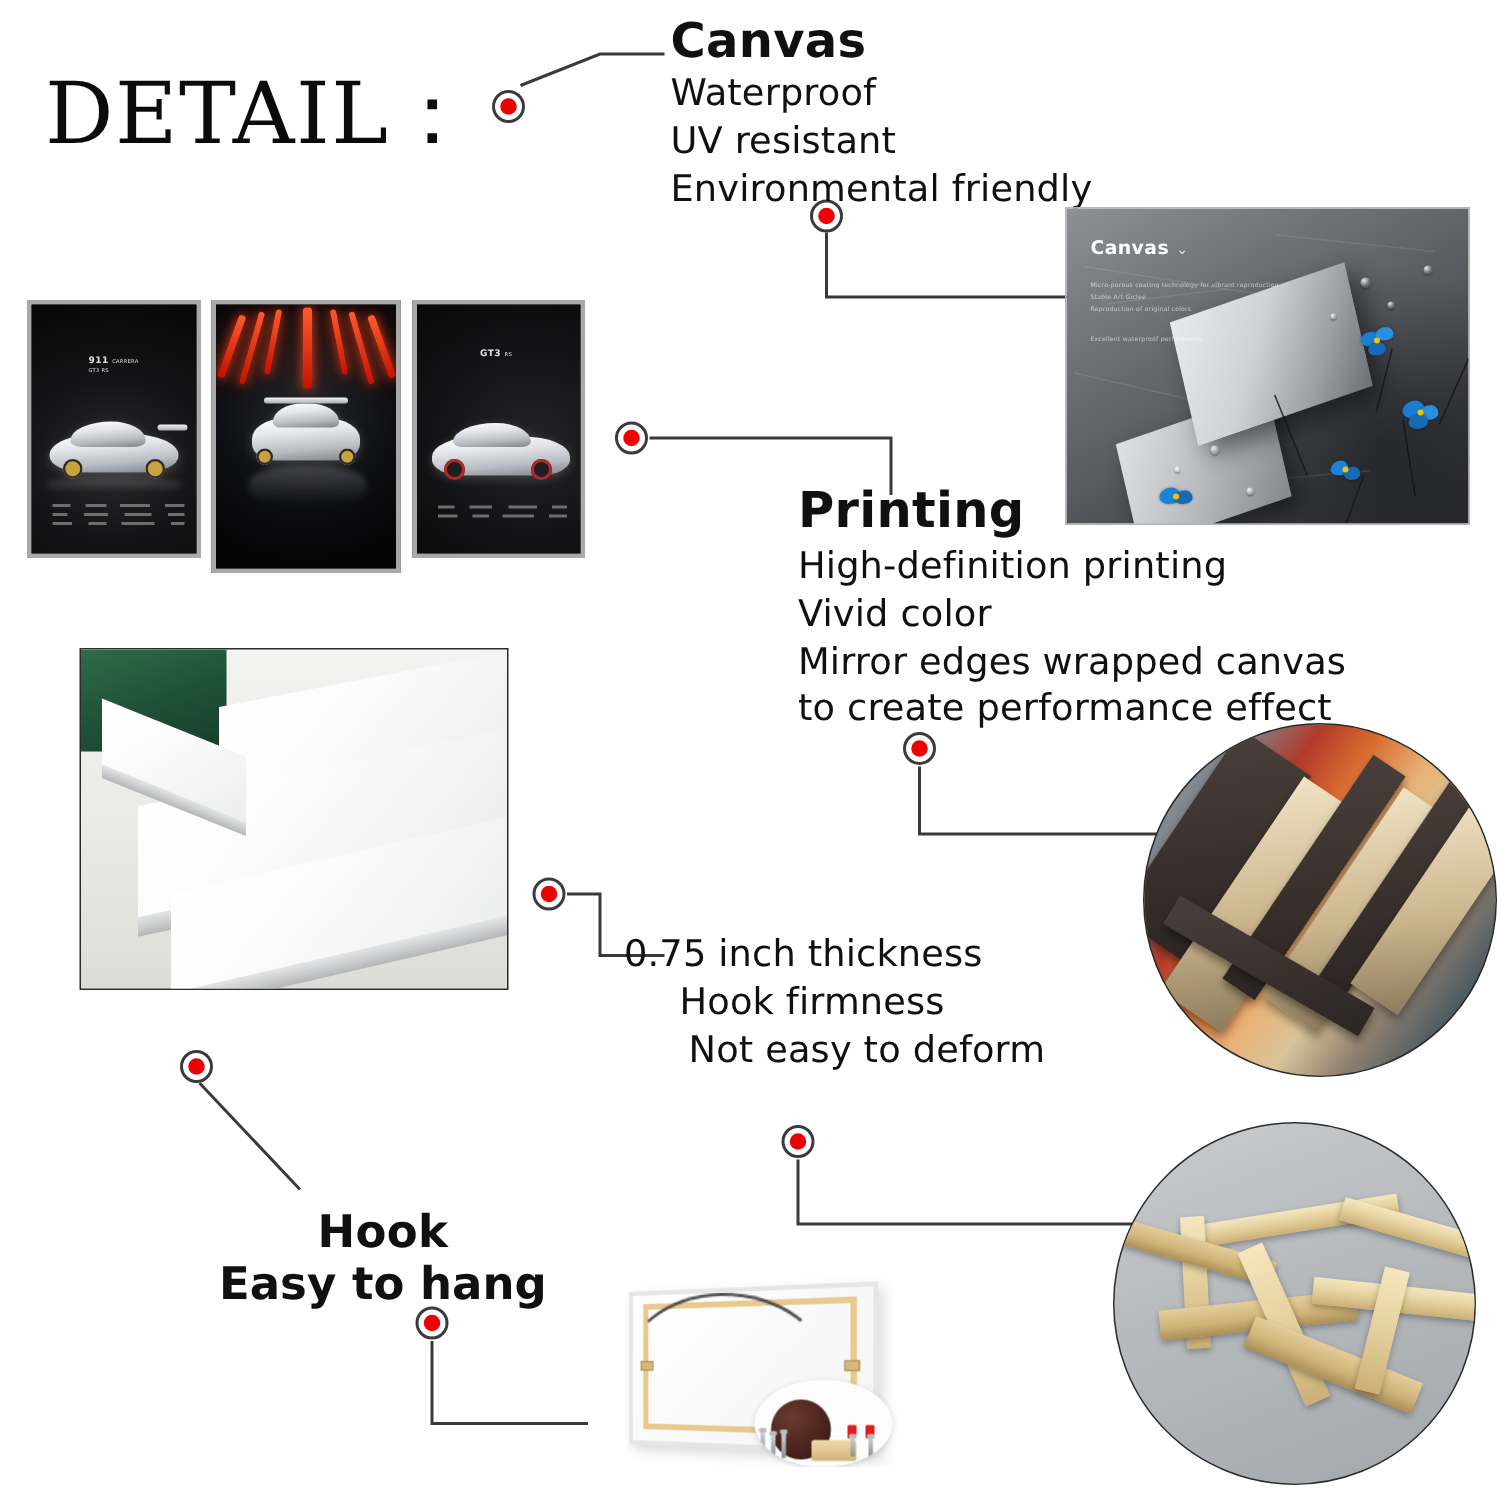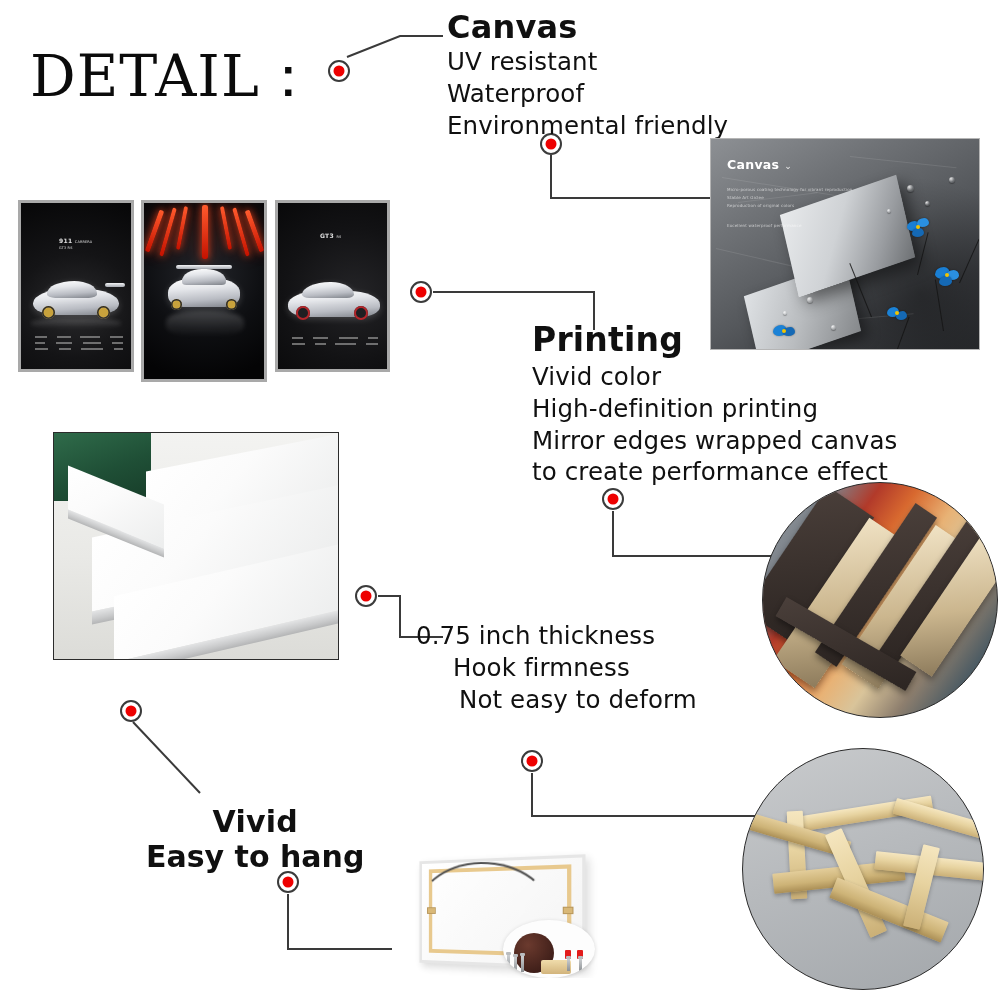--- a/index.html
+++ b/index.html
@@ -200,41 +200,41 @@
   <div class="dot" style="left:540px;top:133px;"></div>
   <div class="dot" style="left:410px;top:281px;"></div>
   <div class="dot" style="left:602px;top:488px;"></div>
   <div class="dot" style="left:355px;top:585px;"></div>
   <div class="dot" style="left:521px;top:750px;"></div>
   <div class="dot" style="left:120px;top:700px;"></div>
   <div class="dot" style="left:277px;top:871px;"></div>
 
   <div class="callout c-canvas">
     <div class="head">Canvas</div>
+    <div class="line">Waterproof</div>
     <div class="line">UV resistant</div>
-    <div class="line">Waterproof</div>
     <div class="line">Environmental friendly</div>
   </div>
 
   <div class="callout c-printing">
     <div class="head">Printing</div>
+    <div class="line">High-definition printing</div>
     <div class="line">Vivid color</div>
-    <div class="line">High-definition printing</div>
     <div class="line">Mirror edges wrapped canvas</div>
     <div class="line">to create performance effect</div>
   </div>
 
   <div class="callout c-wooden">
     <div class="line l1">0.75 inch thickness</div>
     <div class="line l2">Hook firmness</div>
     <div class="line l3">Not easy to deform</div>
   </div>
 
   <div class="callout c-hook">
-    <div class="head">Vivid</div>
+    <div class="head">Hook</div>
     <div class="sub">Easy to hang</div>
   </div>
 
   <div class="abs" id="posters">
 
     <div class="poster" id="poster-1">
       <div class="poster-bg p1bg"></div>
       <div class="poster-label" style="left:38px;top:35px;">911
         <span class="sm">CARRERA<br>GT3&nbsp;RS</span></div>
       <div class="car" style="left:12px;top:86px;width:86px;height:26px;"></div>

